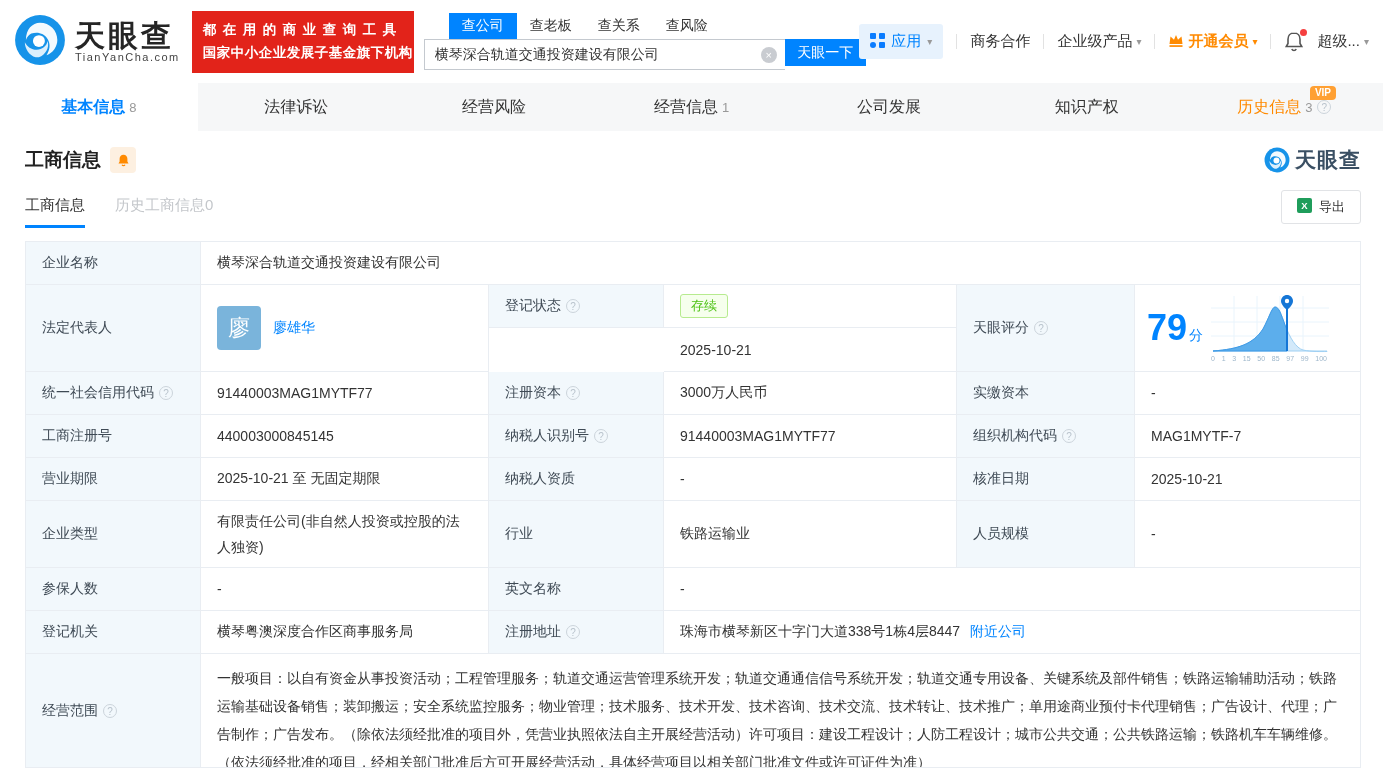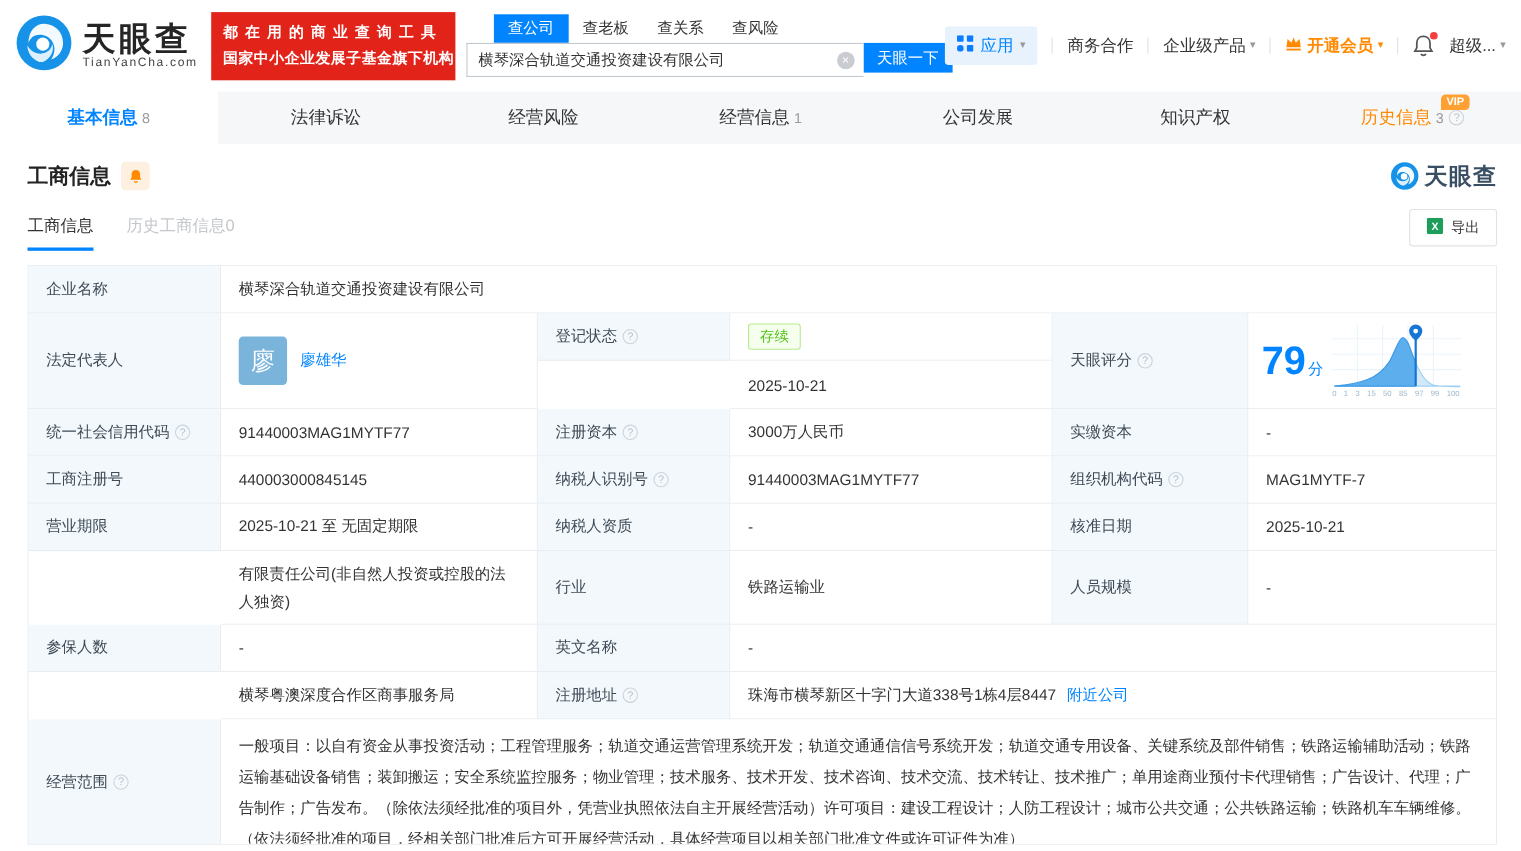--- a/index.html
+++ b/index.html
@@ -362,20 +362,23 @@
   <div class="td" style="grid-area:6/4">
       <span>-</span>
     </div>
   <div class="th" style="grid-area:6/5">
       <span>核准日期</span>
     </div>
   <div class="td ec" style="grid-area:6/6">
       <span>2025-10-21</span>
     </div>
 
+  <div class="th" style="grid-area:7/1">
+      <span>企业类型</span>
+    </div>
   <div class="td wrapcell" style="grid-area:7/2">
       <span>有限责任公司(非自然人投资或控股的法人独资)</span>
     </div>
   <div class="th" style="grid-area:7/3">
       <span>行业</span>
     </div>
   <div class="td" style="grid-area:7/4">
       <span>铁路运输业</span>
     </div>
   <div class="th" style="grid-area:7/5">
@@ -391,20 +394,23 @@
   <div class="td" style="grid-area:8/2">
       <span>-</span>
     </div>
   <div class="th" style="grid-area:8/3">
       <span>英文名称</span>
     </div>
   <div class="td ec" style="grid-area:8/4/9/7">
       <span>-</span>
     </div>
 
+  <div class="th" style="grid-area:9/1">
+      <span>登记机关</span>
+    </div>
   <div class="td" style="grid-area:9/2">
       <span>横琴粤澳深度合作区商事服务局</span>
     </div>
   <div class="th" style="grid-area:9/3">
     <span>注册地址</span>
       <span class="qmark">?</span>
   </div>
   <div class="td ec" style="grid-area:9/4/10/7">
     <span>珠海市横琴新区十字门大道338号1栋4层8447</span>
     <a class="blink addr-link">附近公司</a>

